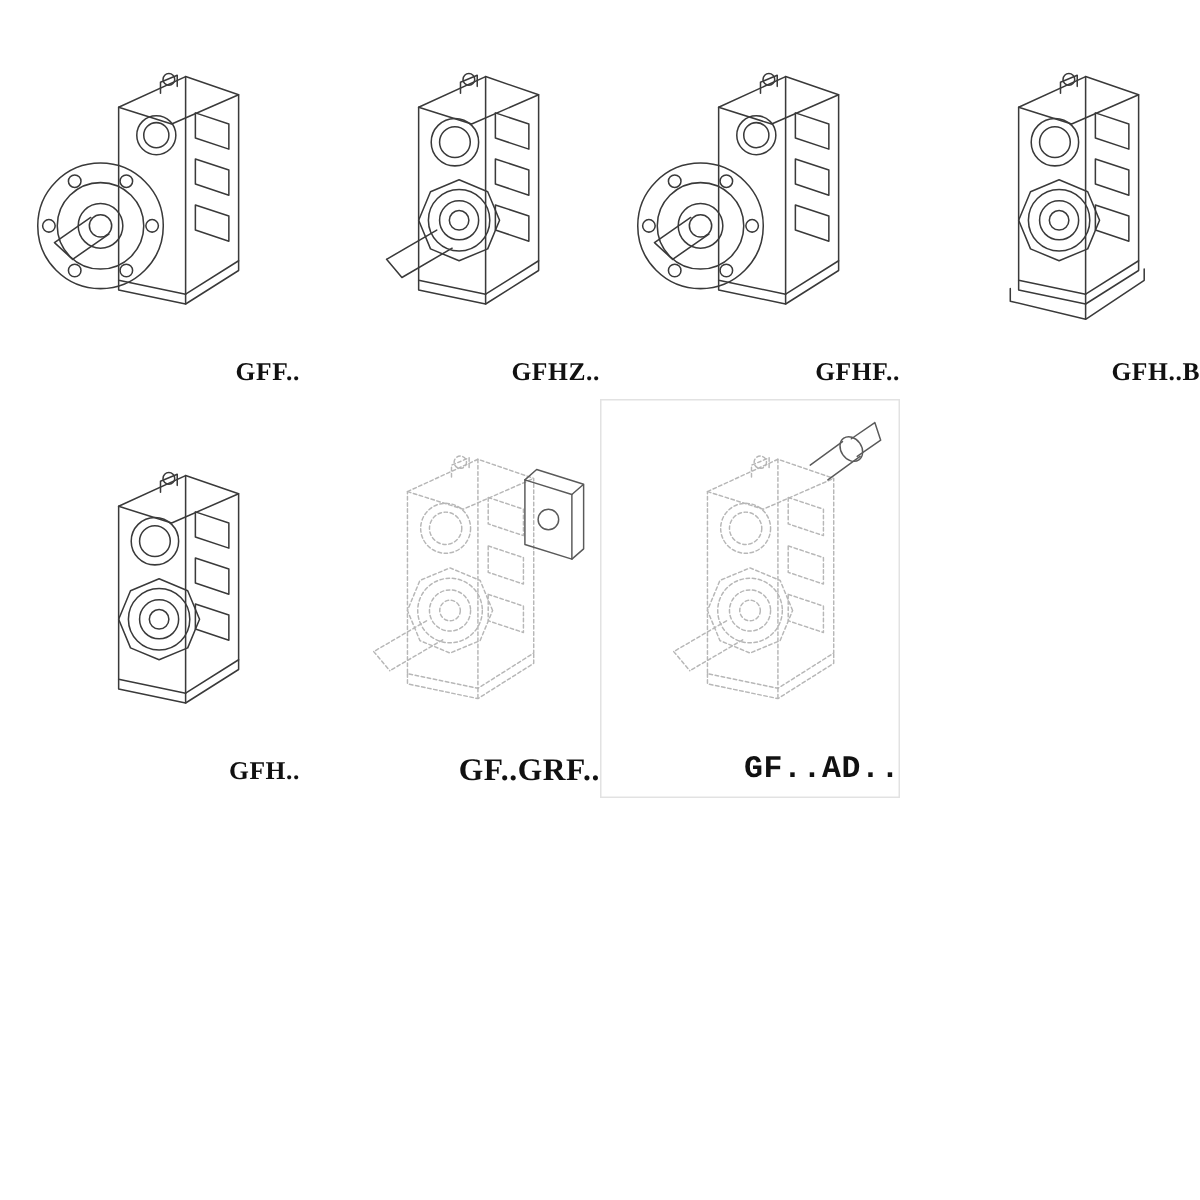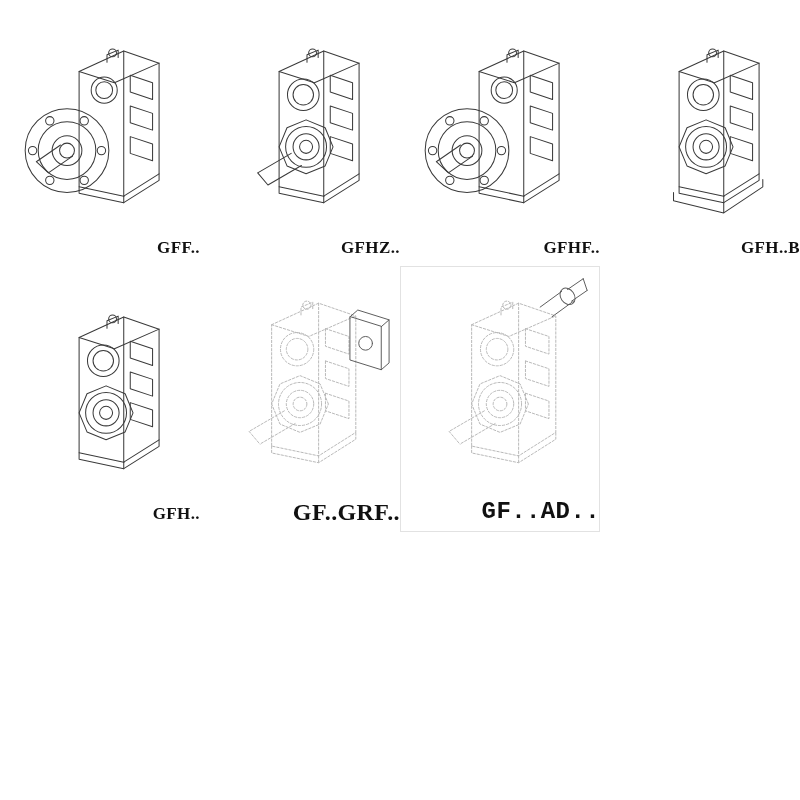--- a/index.html
+++ b/index.html
@@ -50,21 +50,21 @@
   figcaption.lbl {
     font-weight: 700;
     font-size: 17px;
     letter-spacing: 0.4px;
     color: #111111;
     line-height: 1;
     padding: 4px 0 10px 0;
     white-space: nowrap;
   }
   .cell.biglbl figcaption.lbl {
-    font-size: 24px;
+    font-size: 21px;
     padding-bottom: 8px;
     margin-left: 32px;
   }
   .cell.framed {
     outline: 1px solid #e2e2e2;
     outline-offset: -1px;
     font-family: Liberation Mono, monospace;
   }
 </style>
 </head>

